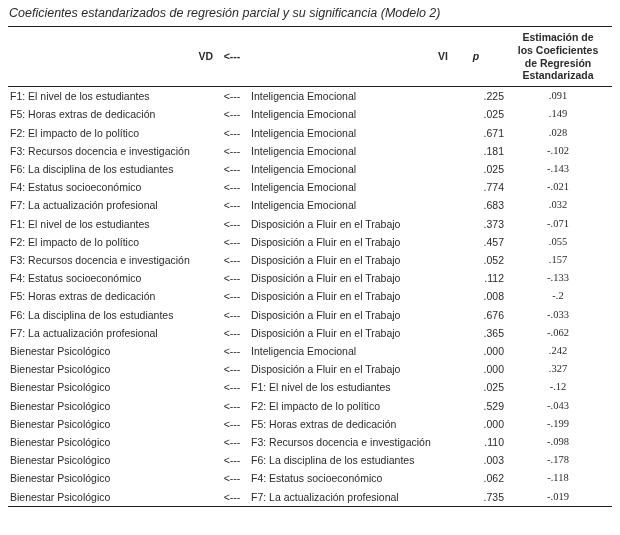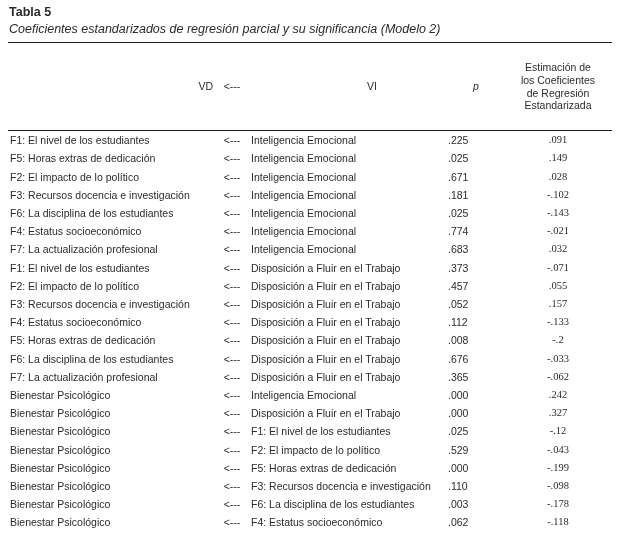--- a/index.html
+++ b/index.html
@@ -36,56 +36,55 @@
   col.w-arr  { width: 38px;  }
   col.w-vi   { width: 197px; }
   col.w-p    { width: 56px;  }
   col.w-est  { width: 108px; }
   thead tr {
     border-top: 1.7px solid #1f1f1f;
     border-bottom: 1.7px solid #1f1f1f;
   }
   th {
     font-size: 10.5px;
-    font-weight: normal;
+    font-weight: bold;
     vertical-align: middle;
-    padding: 18px 0;
+    padding: 4px 0;
     line-height: 12.8px;
     color: #2b2b2b;
   }
   th.h-vd  { text-align: right; padding-left: 2px; }
   th.h-arr { text-align: center; }
-  th.h-vi  { text-align: center; padding-left: 45px; }
+  th.h-vi  { text-align: right; padding-left: 45px; }
   th.h-p   { text-align: center; font-style: italic; }
   th.h-est { text-align: center; }
   th.h-est .est-wrap {
     width: 92px;
     margin: 0 auto;
     white-space: pre-line;
   }
   td {
     font-size: 10.5px;
     line-height: 18.2px;
     height: 18.2px;
     padding: 0;
     white-space: nowrap;
     overflow: hidden;
     color: #2b2b2b;
   }
   td.c-vd  { text-align: left; padding-left: 2px; }
   td.c-arr { text-align: center; }
   td.c-vi  { text-align: left; margin-left: 48px; }
-  td.c-p   { text-align: left; }
+  td.c-p   { text-align: right; }
   td.c-est { text-align: center; font-family: Liberation Serif, serif; }
 </style>
 </head>
 <body>
 
 <div class="page">
-  <p class="title">Tabla 5</p>
   <p class="subtitle">Coeficientes estandarizados de regresión parcial y su significancia (Modelo 2)</p>
 
   <table class="coef">
     <colgroup>
       <col class="w-vd">
         <col class="w-arr">
         <col class="w-vi">
         <col class="w-p">
         <col class="w-est">
     </colgroup>

